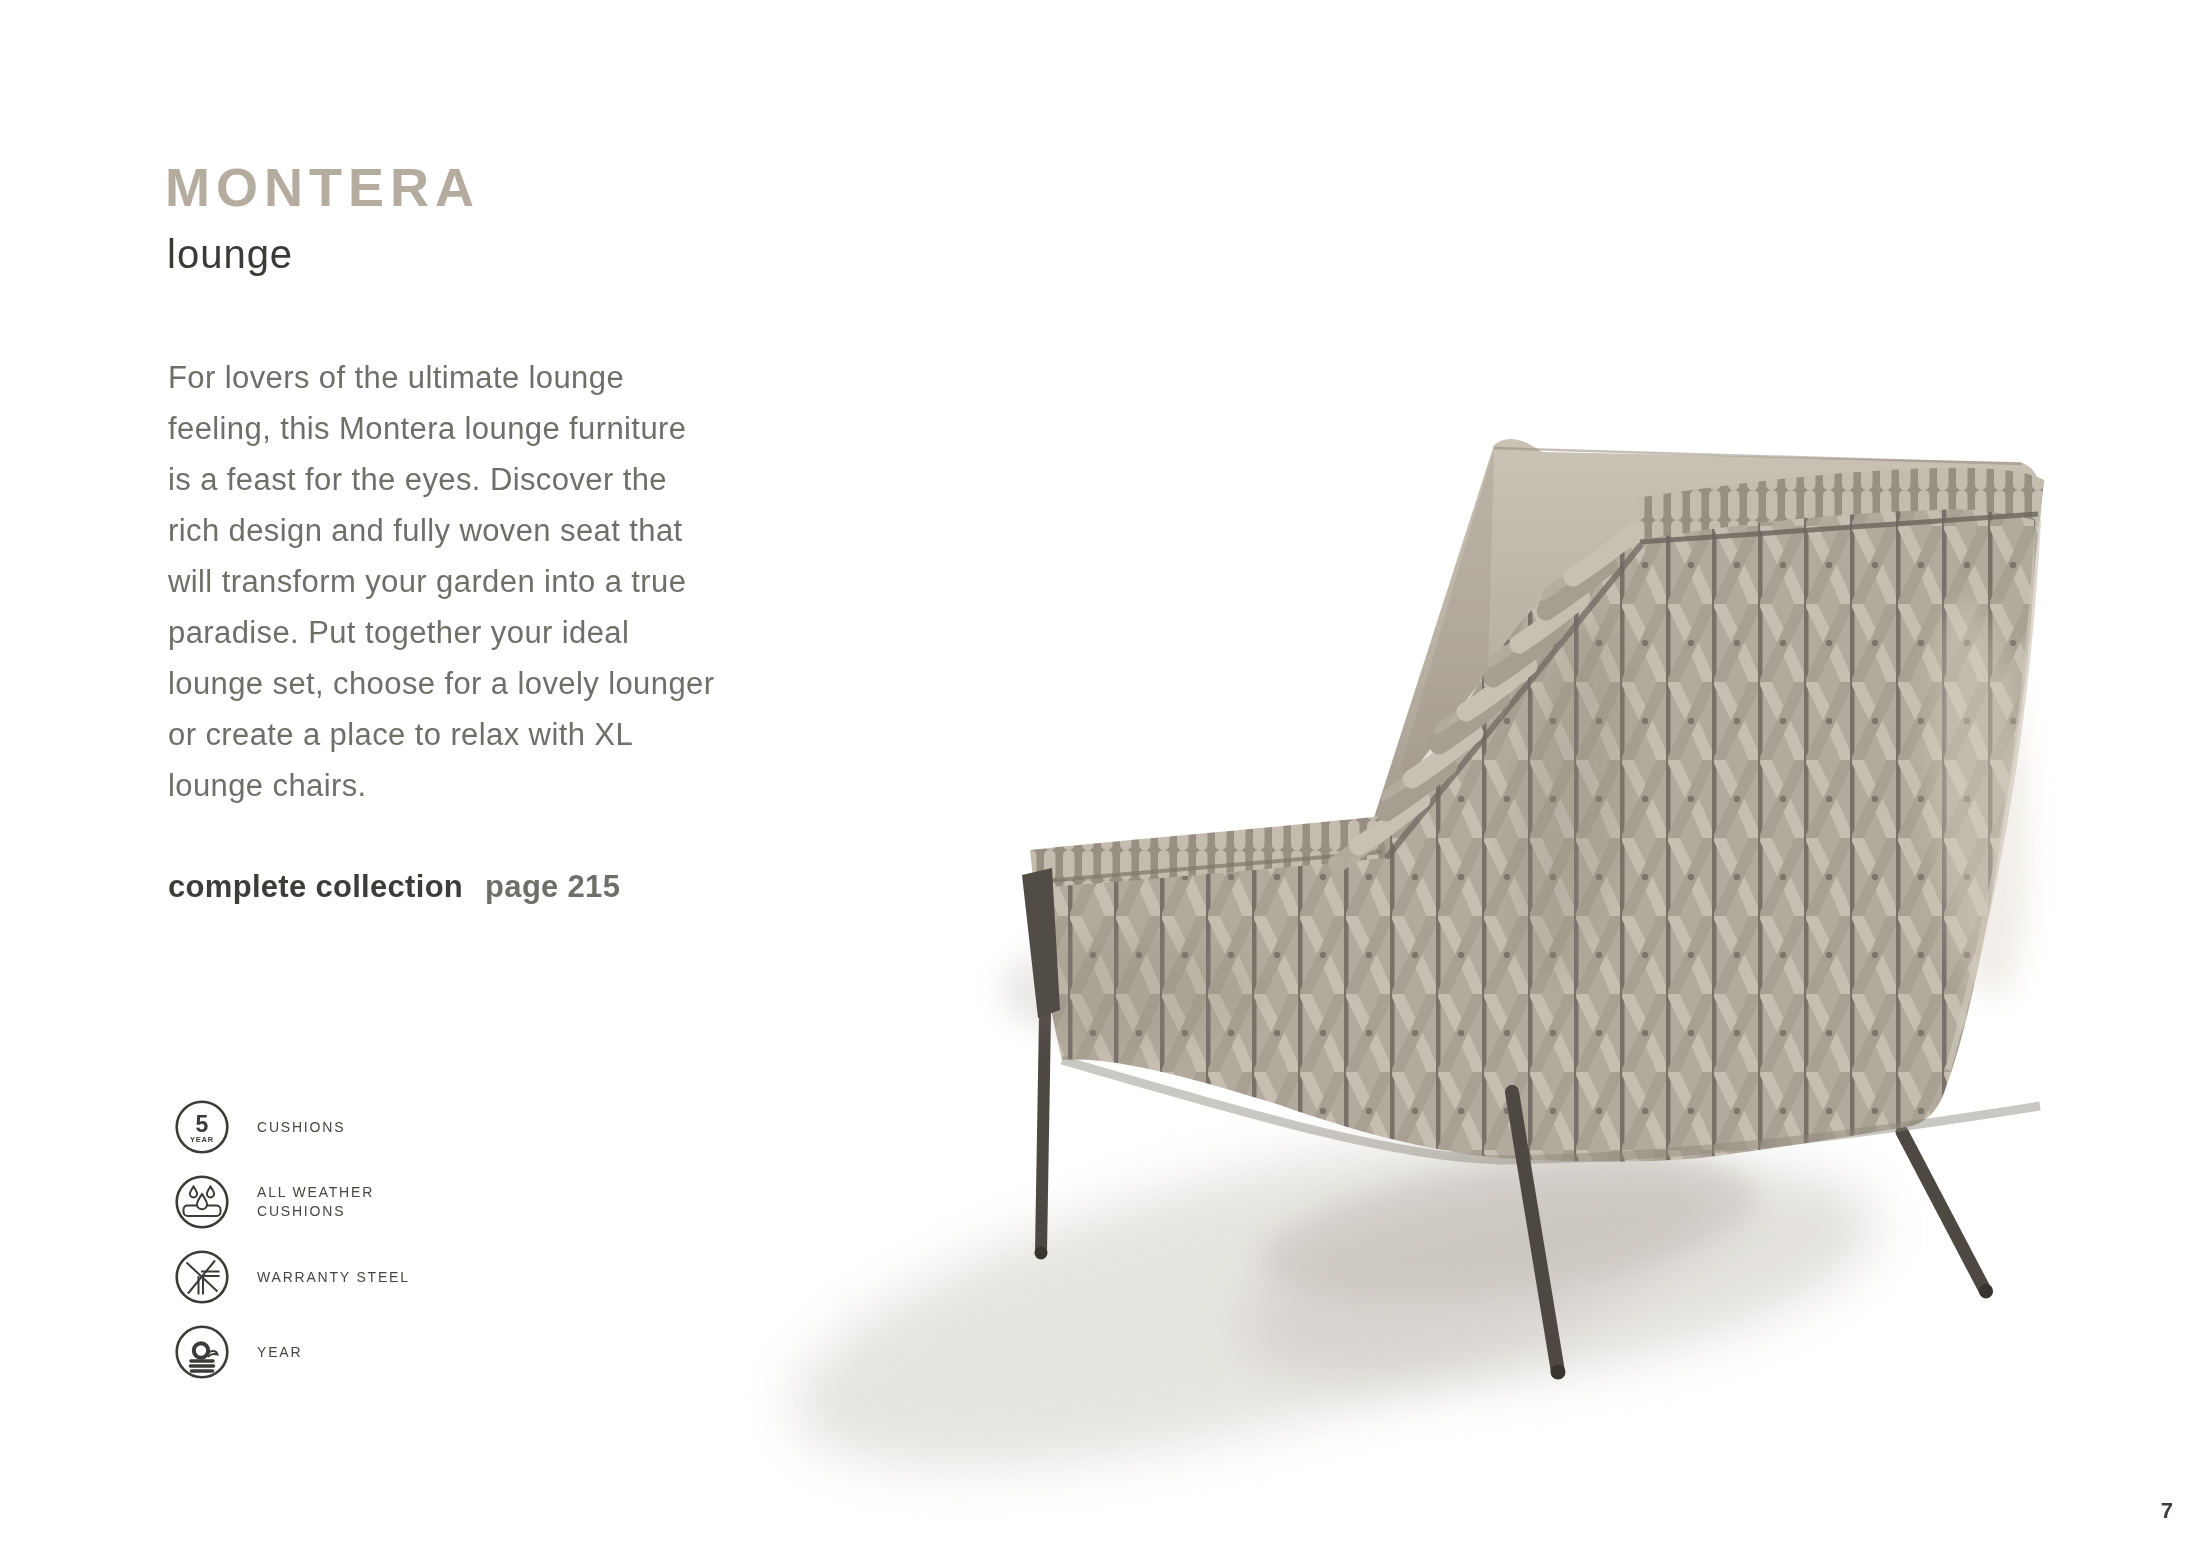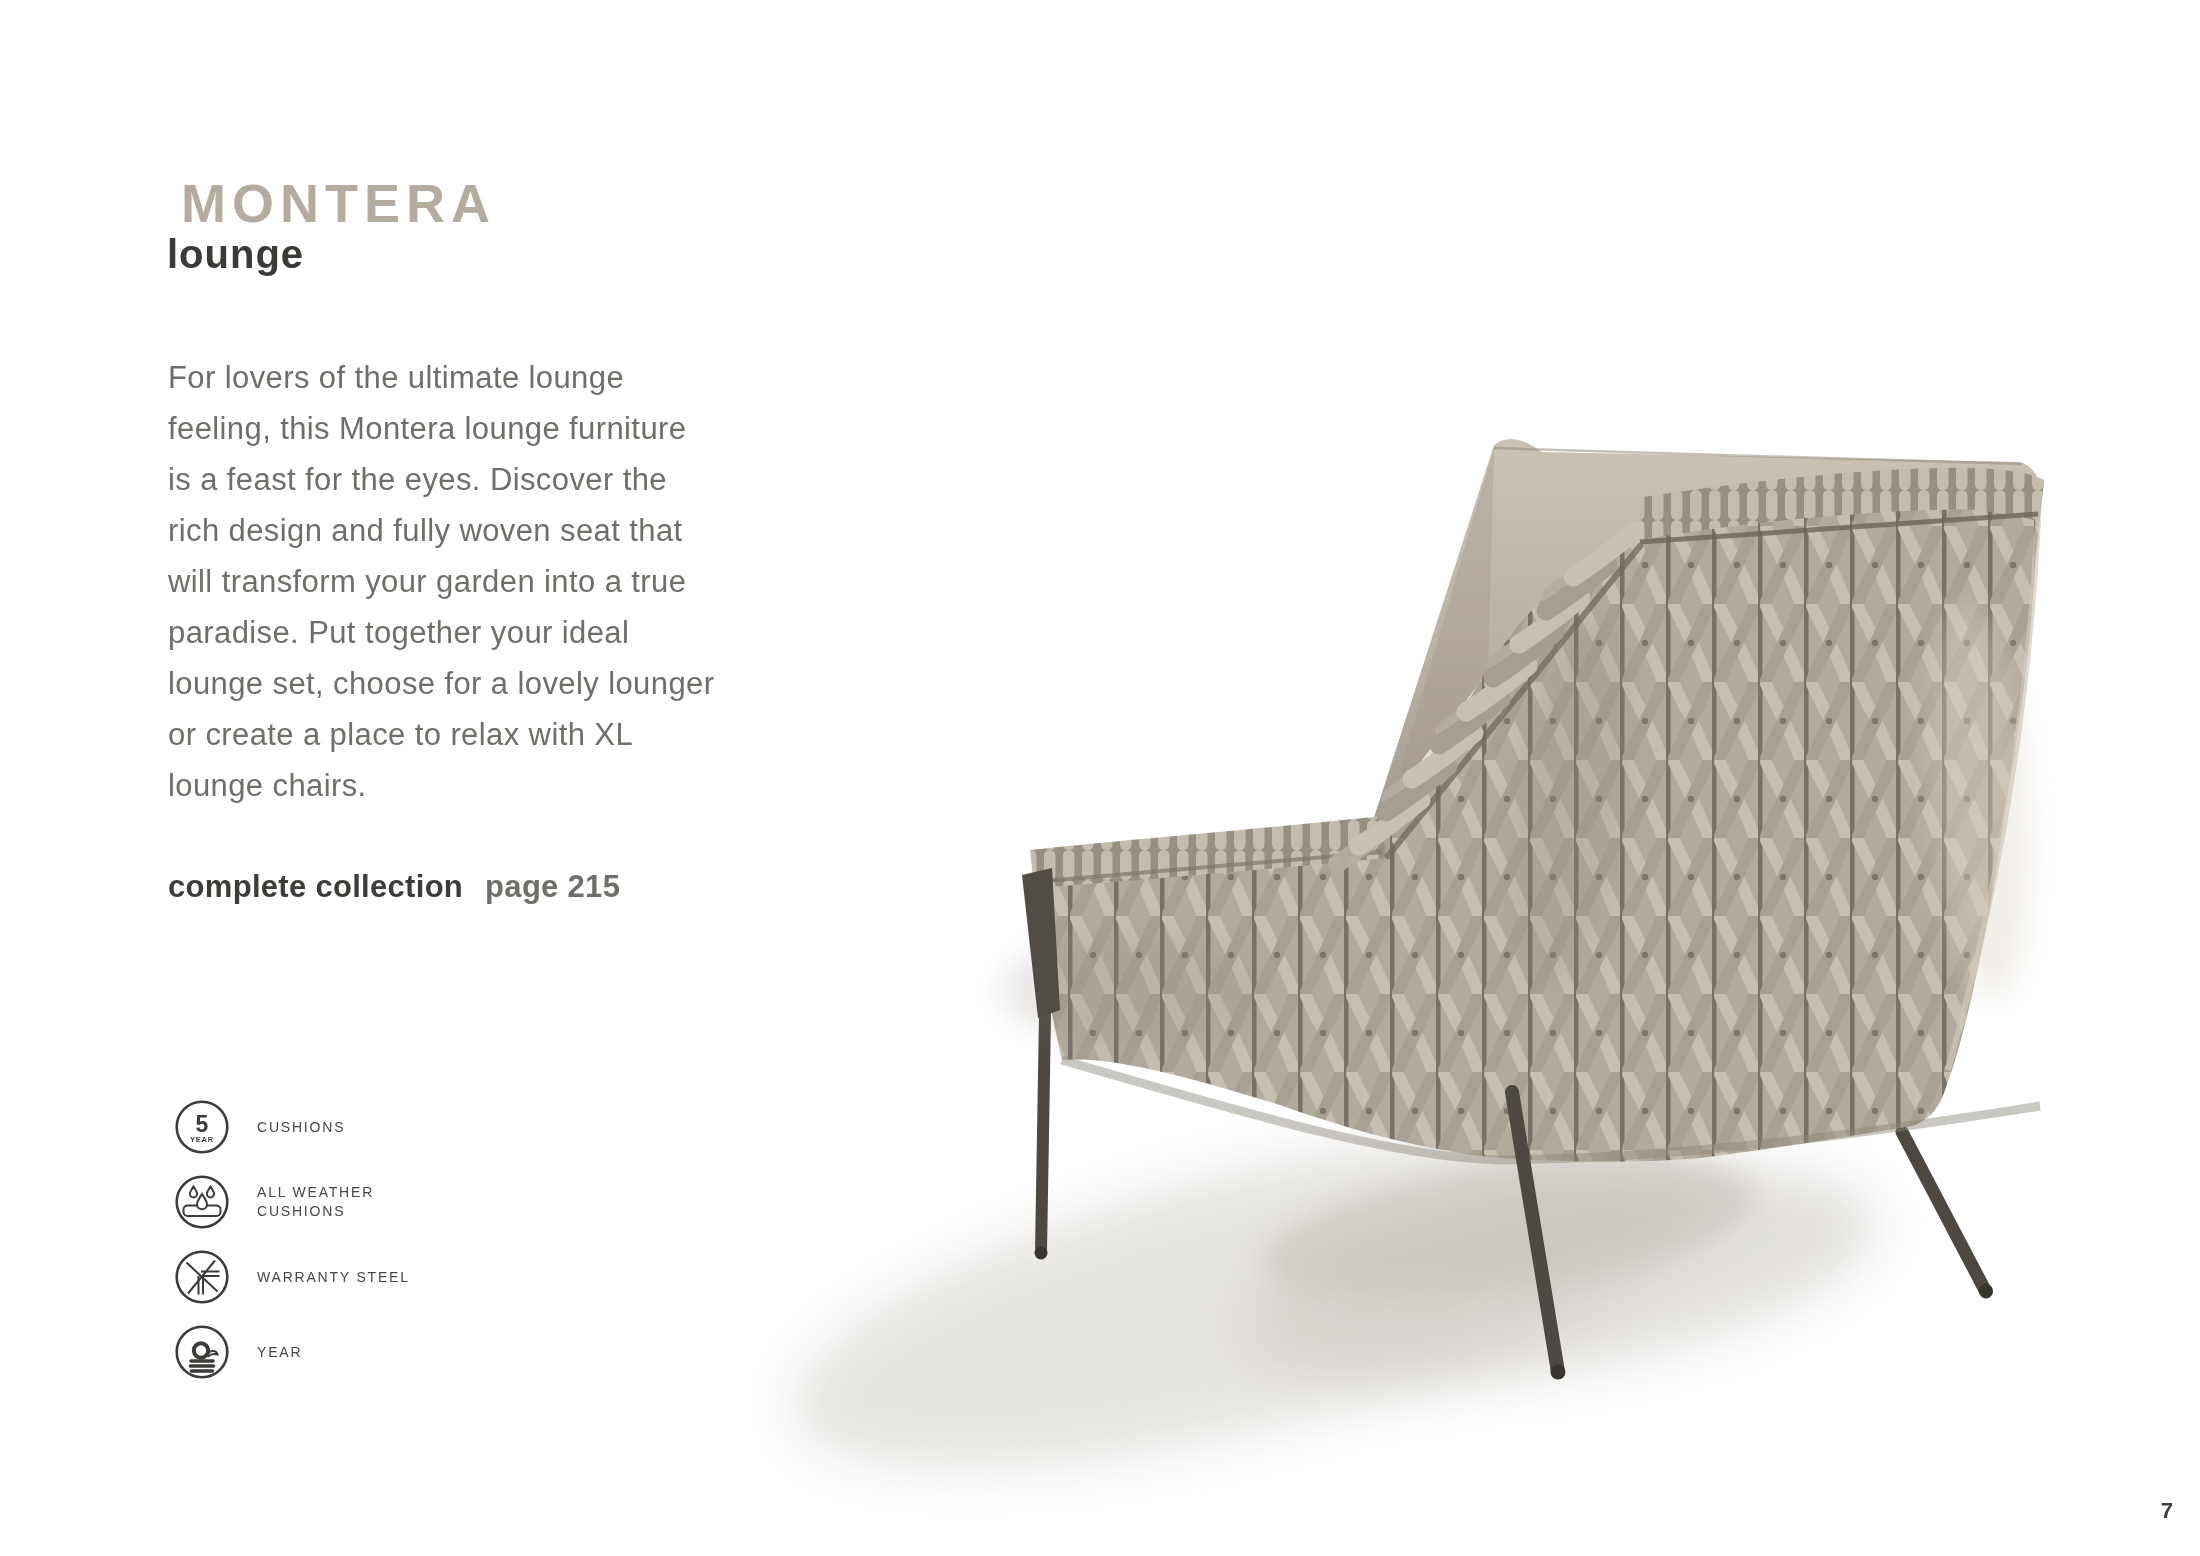--- a/index.html
+++ b/index.html
@@ -4,27 +4,27 @@
 <style>
   html,body{margin:0;padding:0;}
   body{
     width:2200px;height:1556px;position:relative;overflow:hidden;
     background:#ffffff;
     font-family:"Liberation Sans", sans-serif;
     color:#3c3c39;
   }
   .abs{position:absolute;}
   .title{
-    left:165px;top:158px;margin:16px;
+    left:165px;top:158px;margin:0;
     font-size:54px;line-height:58px;font-weight:700;
     letter-spacing:6px;color:#b3ac9f;
   }
   .subtitle{
     left:167px;top:231px;
-    font-size:40px;line-height:46px;font-weight:700;
+    font-size:40px;line-height:46px;font-weight:400;
     letter-spacing:1px;color:#3a3a37;
   }
   .desc{
     left:168px;top:352px;margin:0;width:780px;
     font-size:31px;line-height:51px;font-weight:400;
     letter-spacing:0.4px;color:#6f6f6a;
     white-space:pre-line;
   }
   .collection{
     left:168px;top:869px;

